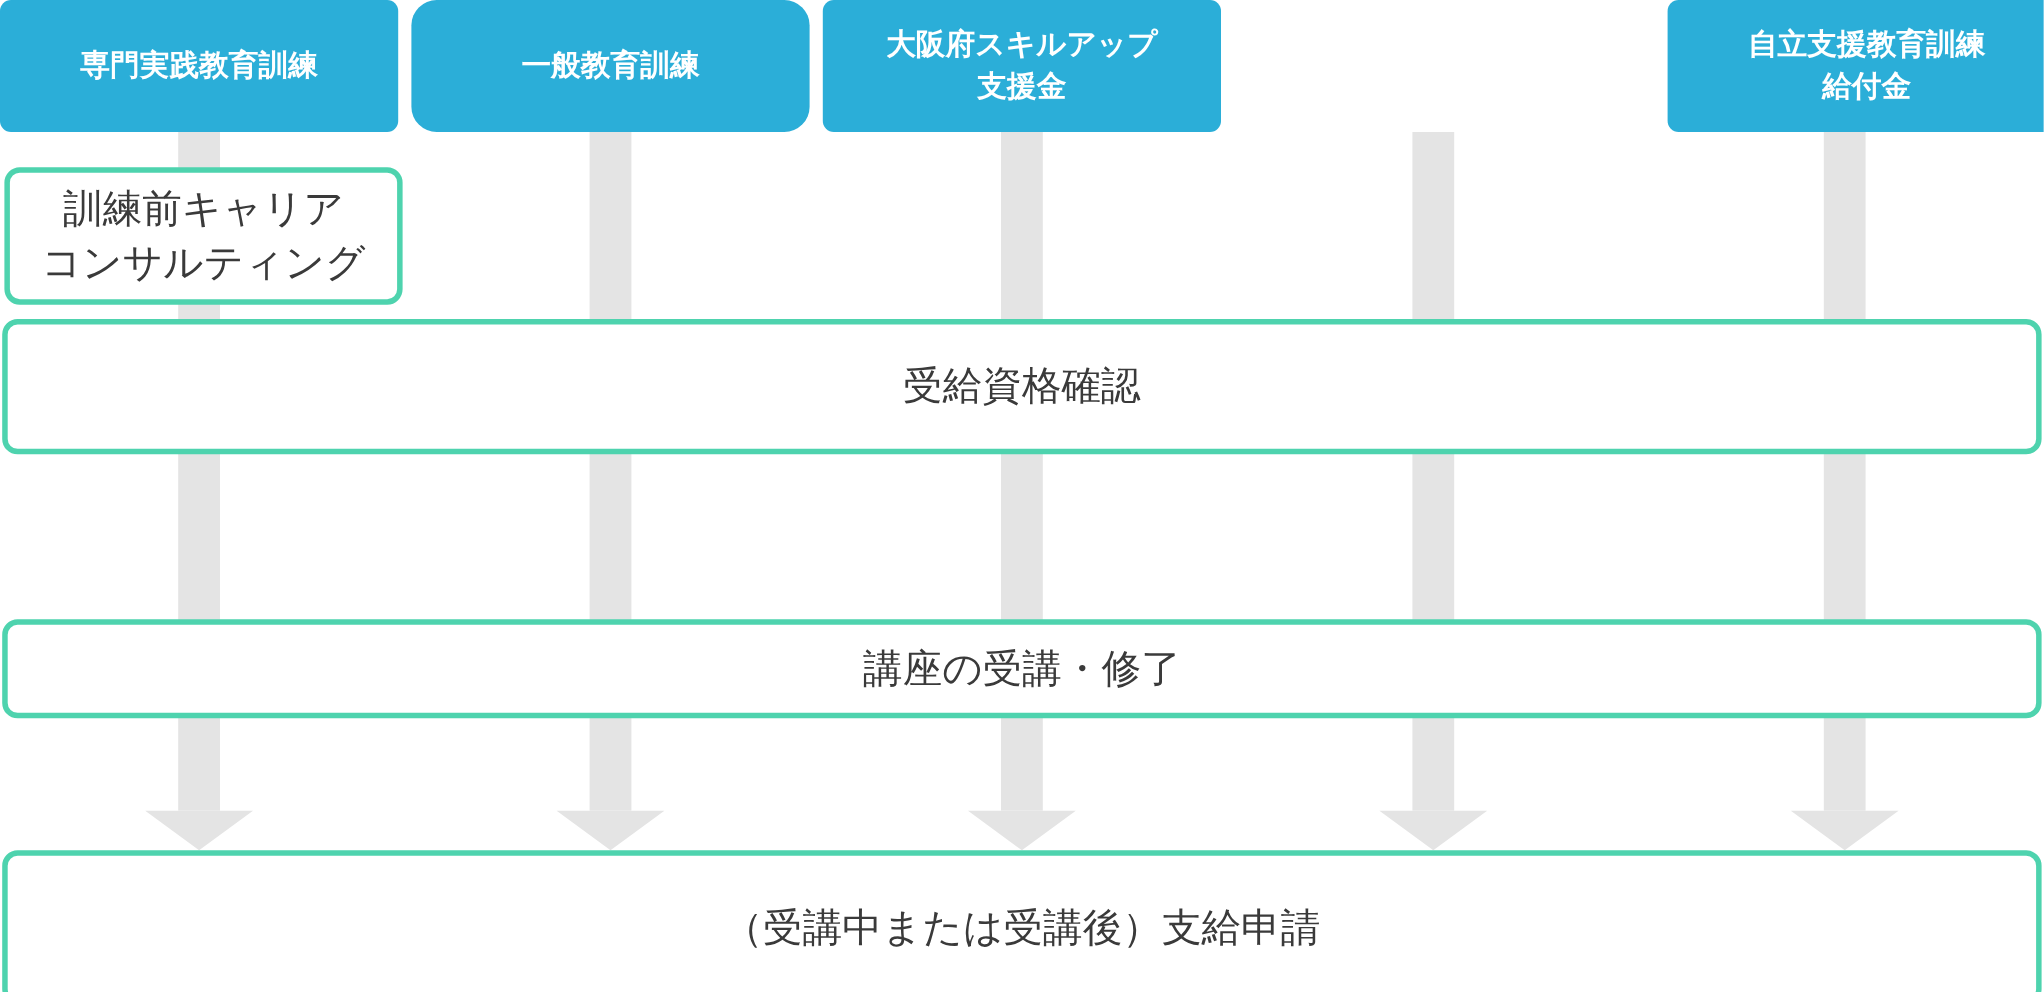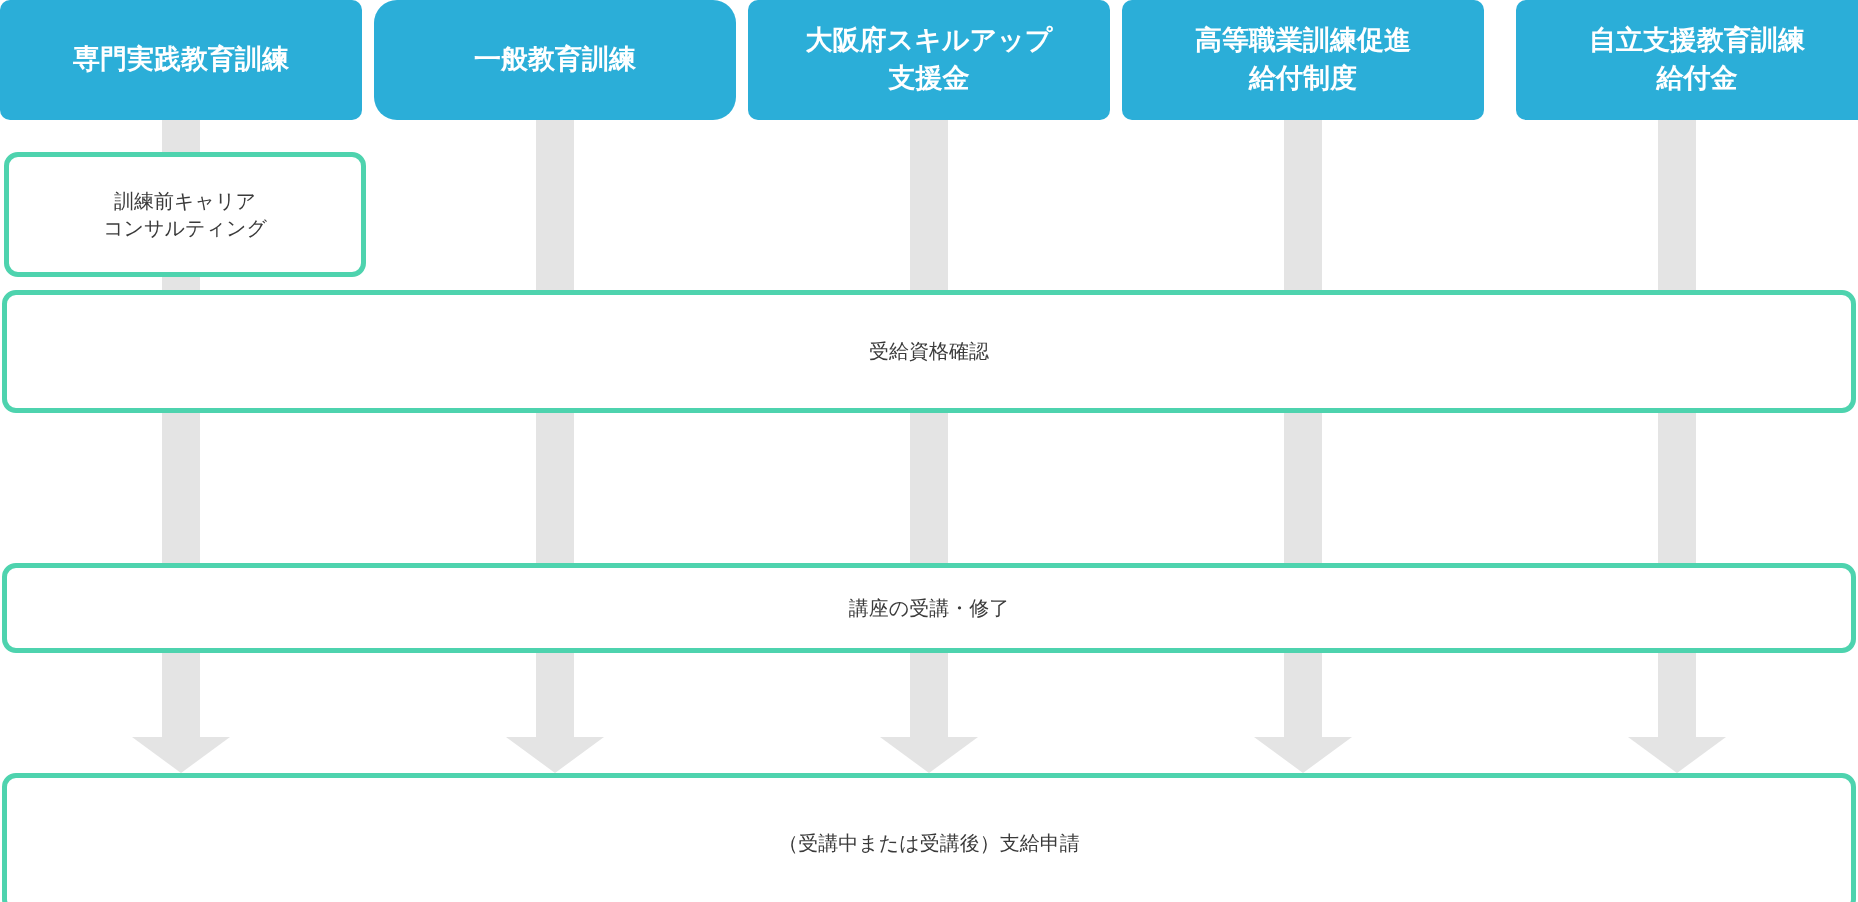--- a/index.html
+++ b/index.html
@@ -72,21 +72,21 @@
   .ph-4 { left: 1122px; }
   .ph-5 { left: 1496px; margin-left: 20px; }
 
   
   .step-box {
     position: absolute;
     background: #ffffff;
     border: 5px solid #4ed3ae;
     border-radius: 14px;
     color: #3a3a3a;
-    font-size: 20px;
+    font-size: 36px;
     font-weight: 500;
     line-height: 1.35;
     display: flex;
     align-items: center;
     justify-content: center;
     text-align: center;
     white-space: pre-line;
     z-index: 2;
     box-sizing: border-box;
   }
@@ -119,22 +119,20 @@
   </div>
   <div class="arrow arrow-5">
     <div class="shaft"></div>
     <div class="head"></div>
   </div>
 
   <div class="program-header ph-1">専門実践教育訓練</div>
   <div class="program-header ph-2">一般教育訓練</div>
   <div class="program-header ph-3">大阪府スキルアップ
 支援金</div>
-  <div class="program-header ph-4">高等職業訓練促進
-給付制度</div>
   <div class="program-header ph-5">自立支援教育訓練
 給付金</div>
 
   <div class="step-box box-pre-consult">訓練前キャリア
 コンサルティング</div>
 
   <div class="step-box box-eligibility">受給資格確認</div>
 
 
   <div class="step-box box-course">講座の受講・修了</div>

